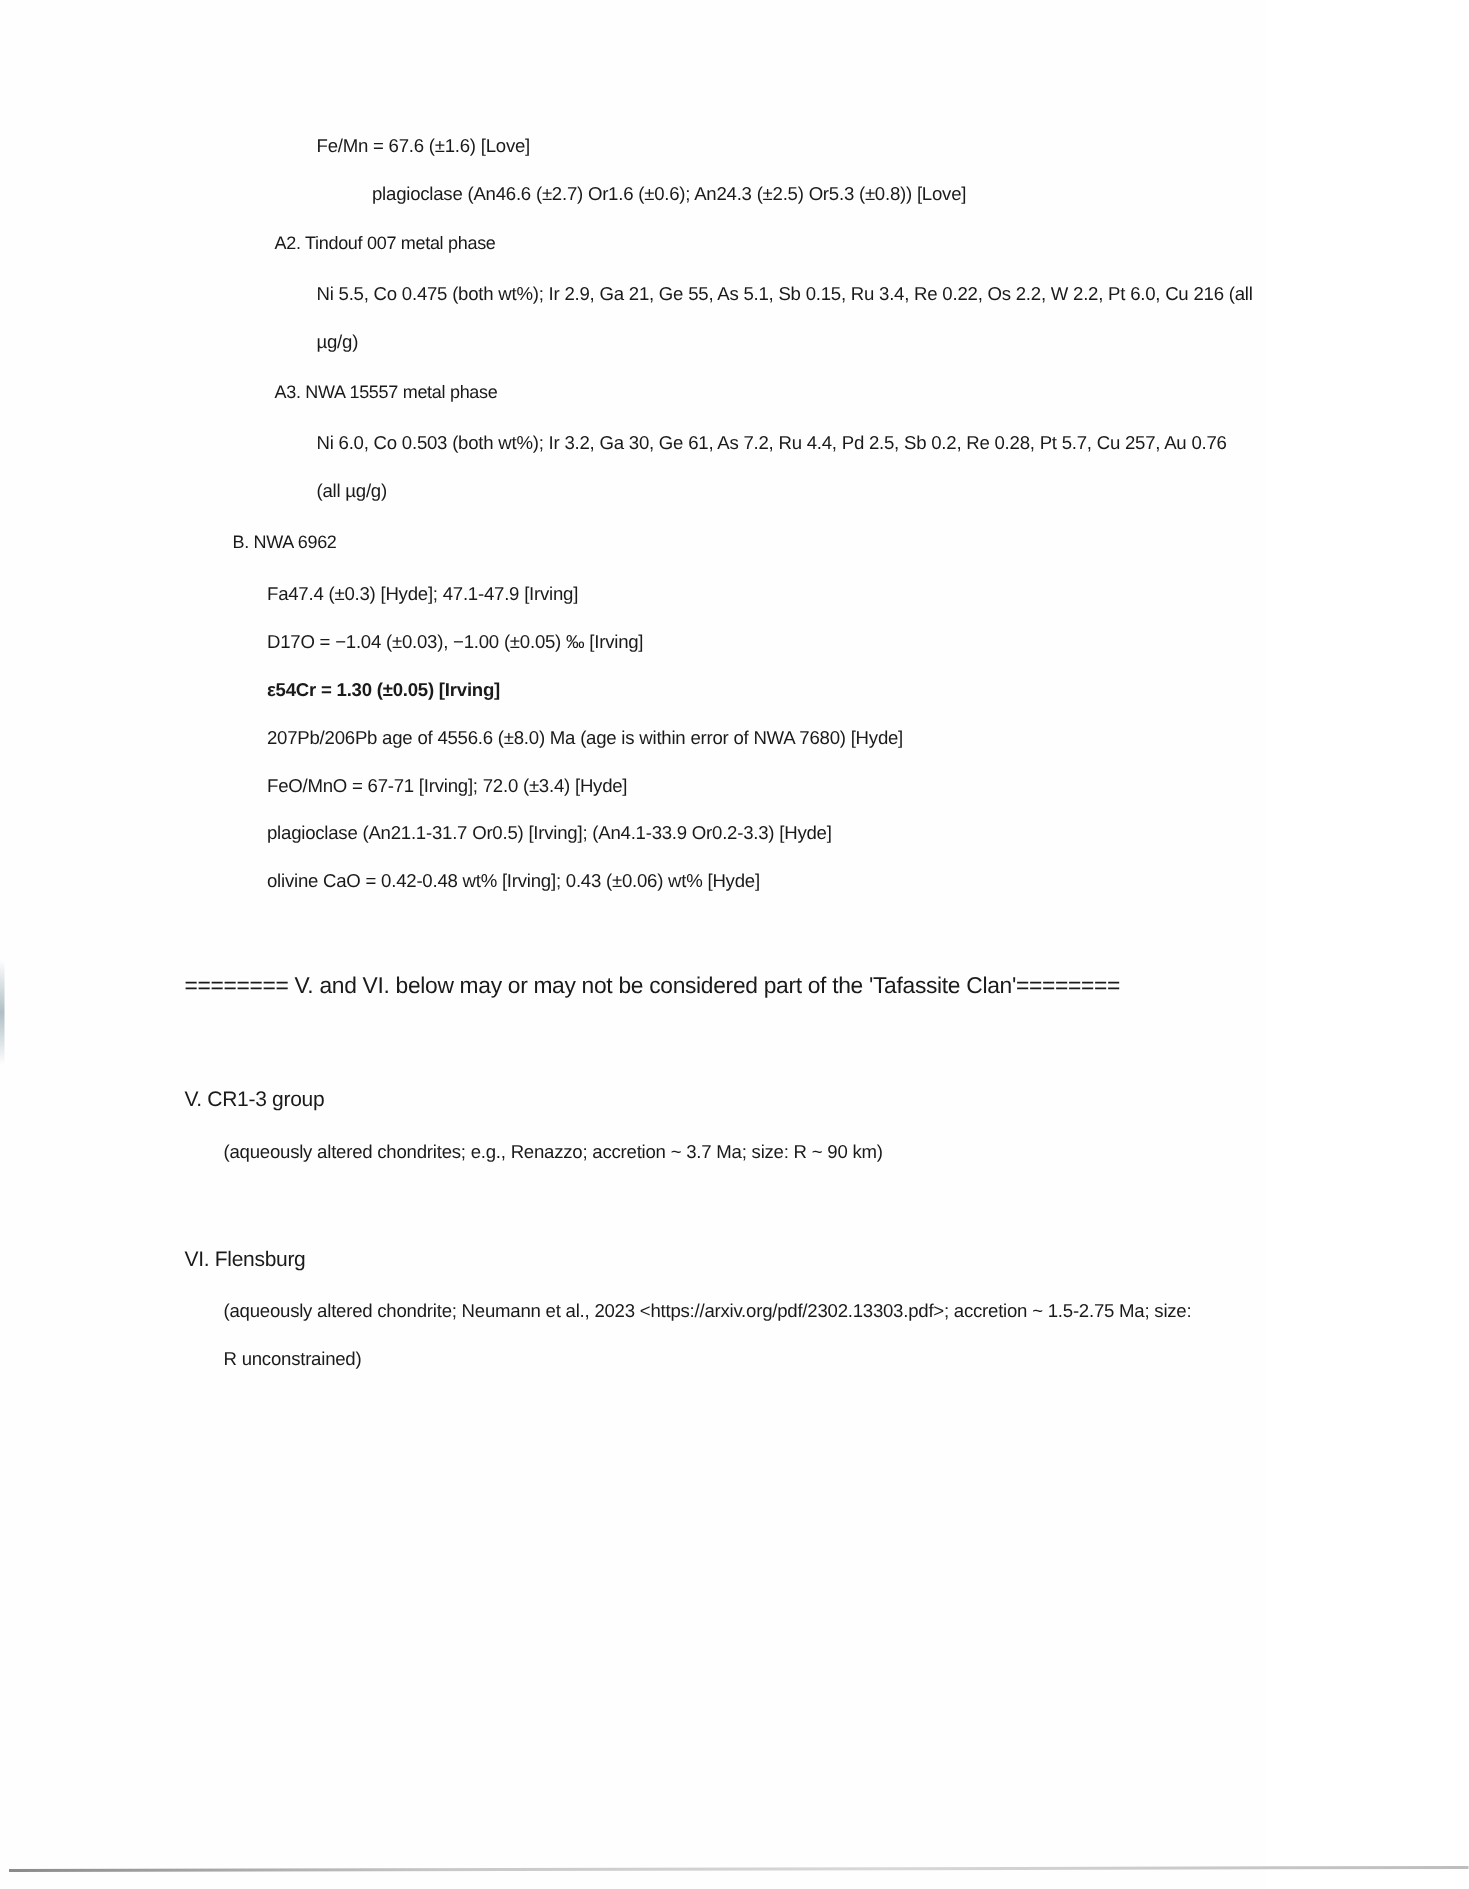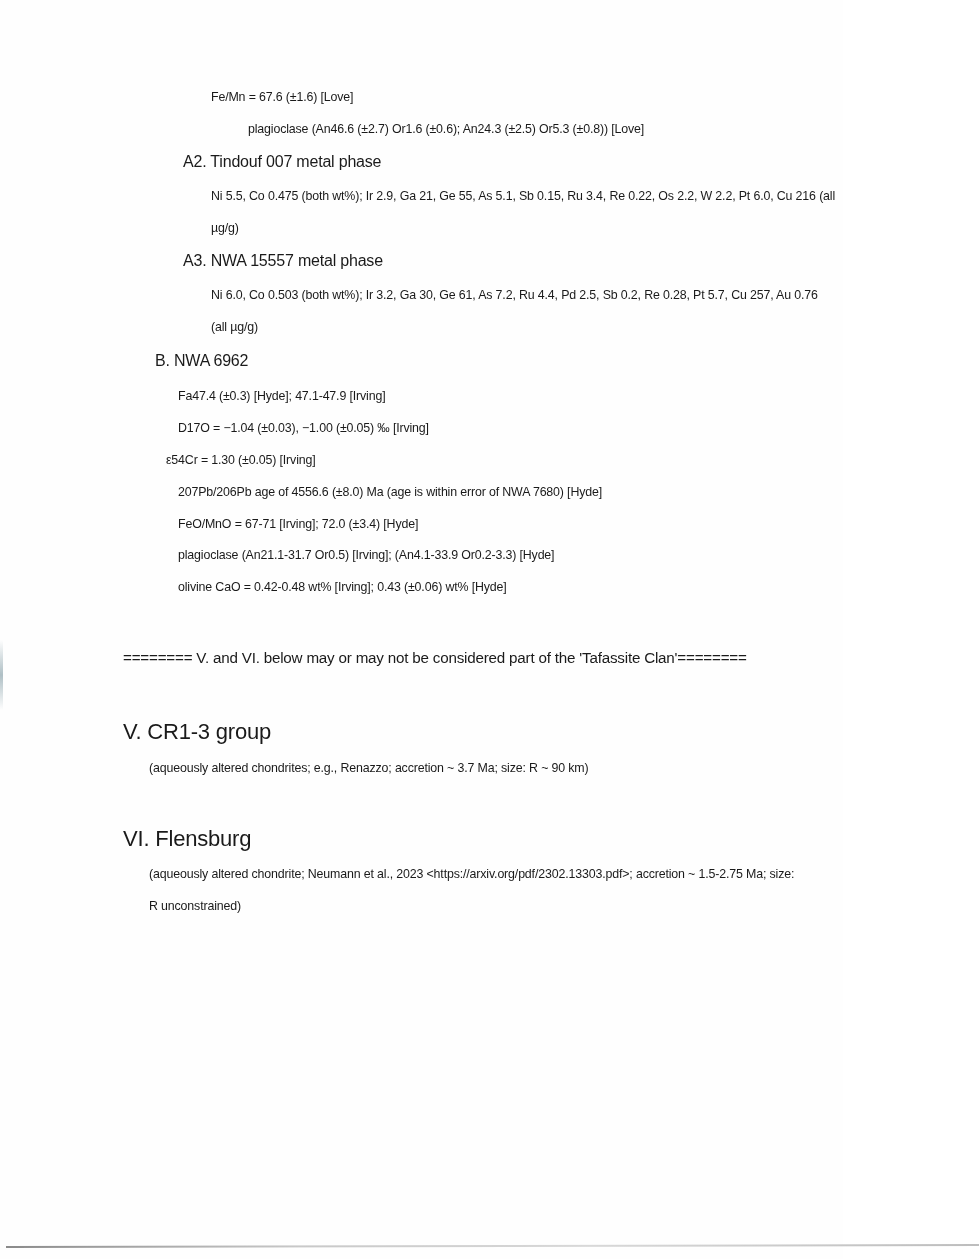--- a/index.html
+++ b/index.html
@@ -24,28 +24,28 @@
     .line {
       position: absolute;
       white-space: nowrap;
       font-size: 12.4px;
       letter-spacing: -0.15px;
       line-height: 16px;
     }
     .h2 {
       position: absolute;
       white-space: nowrap;
-      font-size: 16px;
+      font-size: 12px;
       letter-spacing: -0.2px;
       line-height: 18px;
     }
     .h1 {
       position: absolute;
       white-space: nowrap;
-      font-size: 22px;
+      font-size: 14px;
       letter-spacing: -0.2px;
       line-height: 20px;
     }
     .divider-text {
       position: absolute;
       white-space: nowrap;
       font-size: 15.2px;
       letter-spacing: -0.2px;
       line-height: 20px;
     }
@@ -82,21 +82,21 @@
   <div class="line" style="left:211px; top:188px;">Ni 5.5, Co 0.475 (both wt%); Ir 2.9, Ga 21, Ge 55, As 5.1, Sb 0.15, Ru 3.4, Re 0.22, Os 2.2, W 2.2, Pt 6.0, Cu 216 (all</div>
   <div class="line" style="left:211px; top:220px;">µg/g)</div>
 
   <div class="h2" style="left:183px; top:252px;">A3. NWA 15557 metal phase</div>
   <div class="line" style="left:211px; top:287px;">Ni 6.0, Co 0.503 (both wt%); Ir 3.2, Ga 30, Ge 61, As 7.2, Ru 4.4, Pd 2.5, Sb 0.2, Re 0.28, Pt 5.7, Cu 257, Au 0.76</div>
   <div class="line" style="left:211px; top:319px;">(all µg/g)</div>
 
   <div class="h2" style="left:155px; top:352px;">B. NWA 6962</div>
   <div class="line" style="left:178px; top:388px;">Fa47.4 (±0.3) [Hyde]; 47.1-47.9 [Irving]</div>
   <div class="line" style="left:178px; top:420px;">D17O = −1.04 (±0.03), −1.00 (±0.05) ‰ [Irving]</div>
-  <div class="line" style="left:166px; top:452px;">ε54Cr = 1.30 (±0.05) [Irving]</div>
+  <div class="line" style="left:178px; top:452px;font-weight:bold;">ε54Cr = 1.30 (±0.05) [Irving]</div>
   <div class="line" style="left:178px; top:484px;">207Pb/206Pb age of 4556.6 (±8.0) Ma (age is within error of NWA 7680) [Hyde]</div>
   <div class="line" style="left:178px; top:516px;">FeO/MnO = 67-71 [Irving]; 72.0 (±3.4) [Hyde]</div>
   <div class="line" style="left:178px; top:547px;">plagioclase (An21.1-31.7 Or0.5) [Irving]; (An4.1-33.9 Or0.2-3.3) [Hyde]</div>
   <div class="line" style="left:178px; top:579px;">olivine CaO = 0.42-0.48 wt% [Irving]; 0.43 (±0.06) wt% [Hyde]</div>
 
   <div class="divider-text" style="left:123px; top:648px;">======== V. and VI. below may or may not be considered part of the 'Tafassite Clan'========</div>
 
   <div class="h1" style="left:123px; top:722px;">V.  CR1-3 group</div>
   <div class="line" style="left:149px; top:760px;">(aqueously altered chondrites; e.g., Renazzo; accretion ~ 3.7 Ma; size: R ~ 90 km)</div>
 

